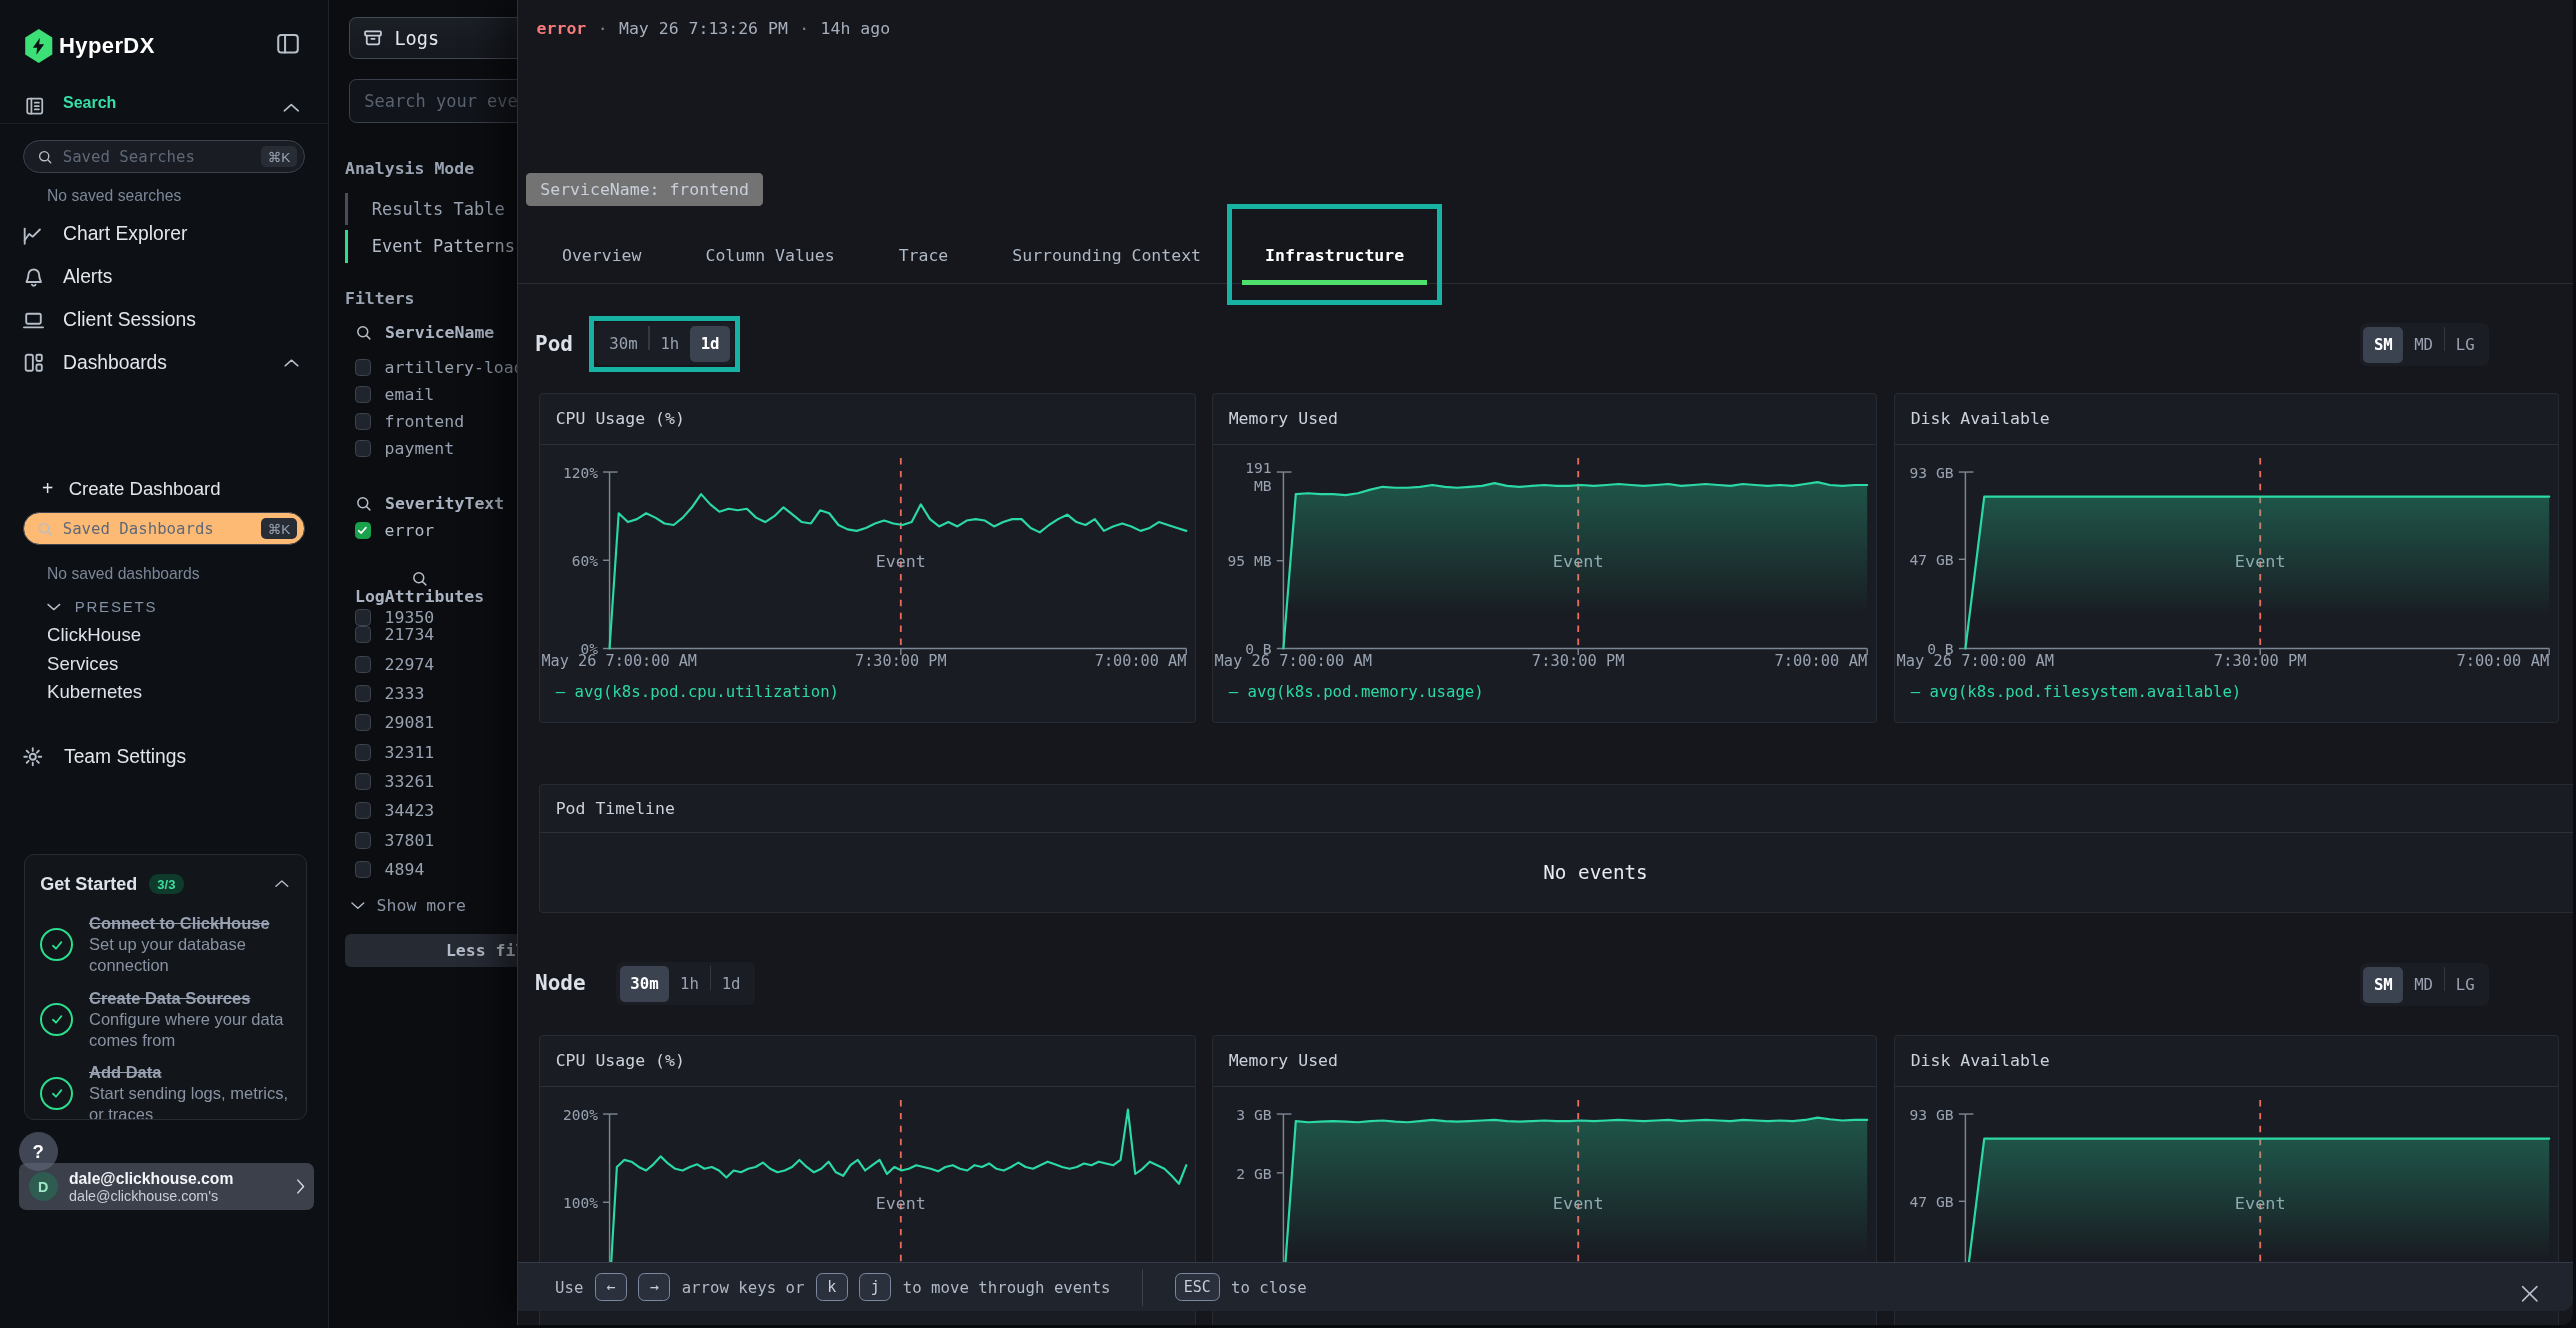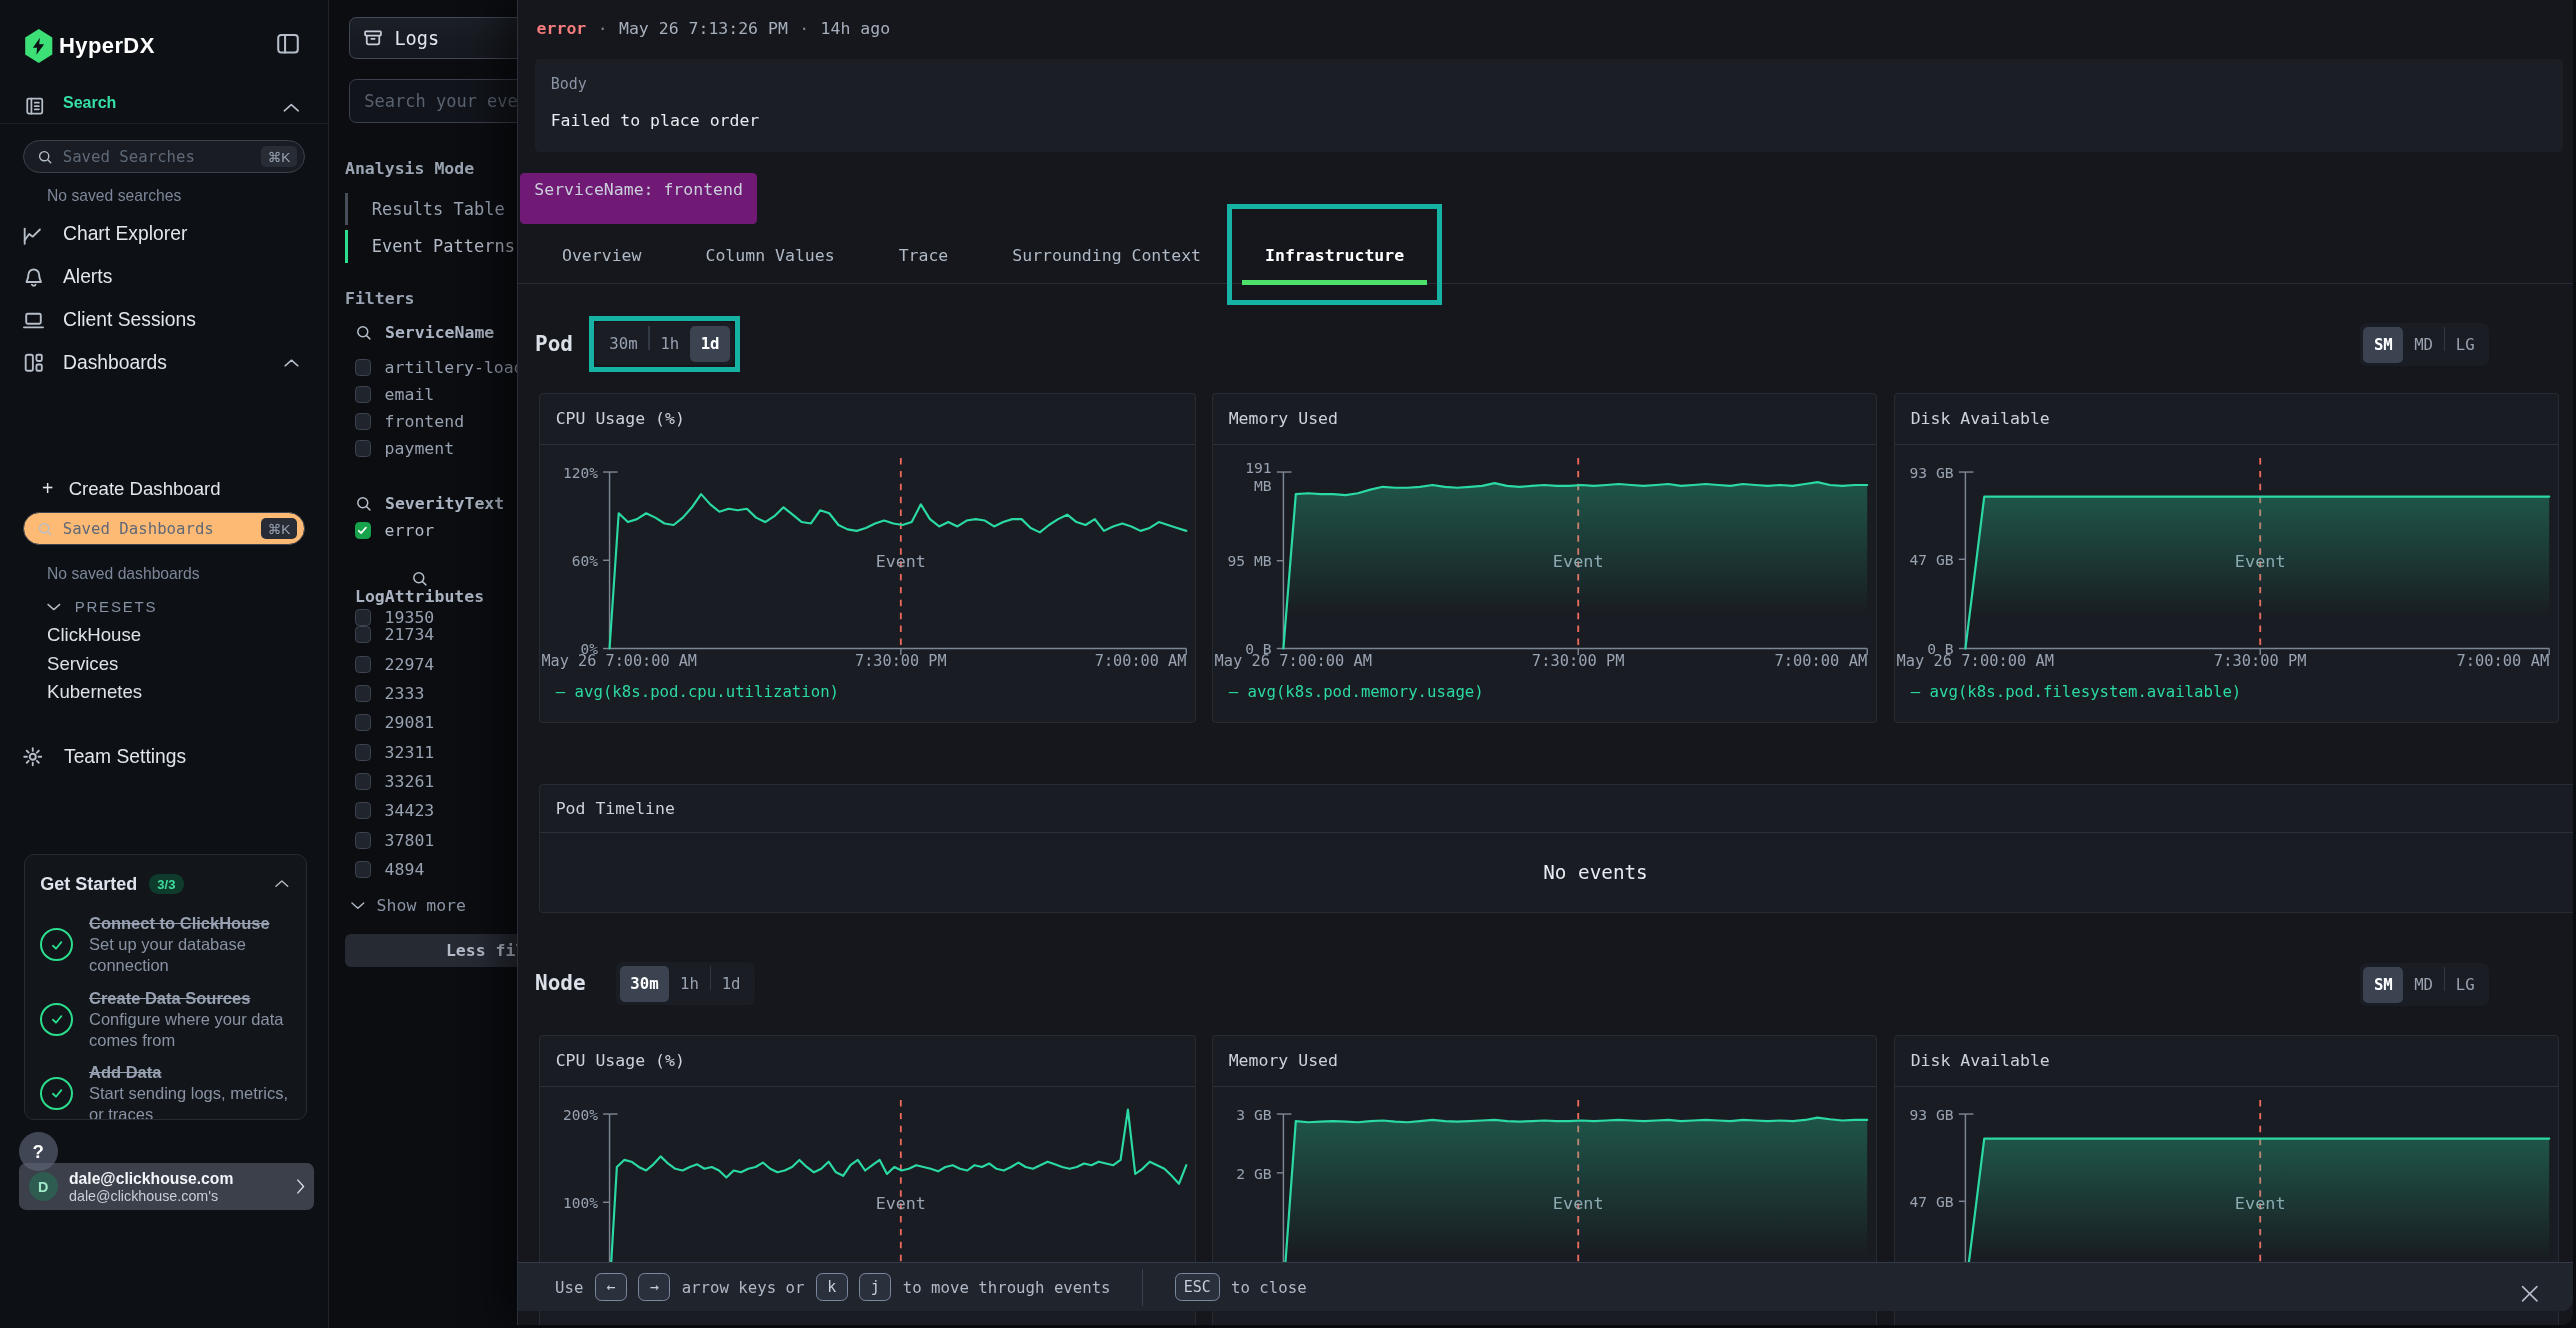--- a/index.html
+++ b/index.html
@@ -365,26 +365,22 @@
 <section class="overlay">
 
   <div class="abs" style="left:18.6px;top:18.6px;display:flex;align-items:baseline;gap:11.4px;font-size:16.5px;">
     <span style="color:var(--err);font-weight:bold;">error</span>
     <span style="color:#7c8596;">·</span>
     <span style="color:#a6afbd;">May 26 7:13:26 PM</span>
     <span style="color:#7c8596;">·</span>
     <span style="color:#a6afbd;">14h ago</span>
   </div>
 
-  <div class="abs" style="left:17px;top:59px;width:2028px;height:93px;background:#1b1e25;border-radius:4.3px;">
-    <div style="position:absolute;left:15.7px;top:15.7px;font-size:15px;color:#8a94a4;">Body</div>
-    <div style="position:absolute;left:15.7px;top:52px;font-size:16.5px;color:#e8ebf1;">Failed to place order</div>
-  </div>
-
-  <div class="abs" style="left:2px;top:173px;height:51px;line-height:33px;padding:0 14.3px;background:#701a75;border-radius:4.3px;font-size:16.5px;color:#c9d0db;">ServiceName: frontend</div>
+
+  <div class="abs" style="left:8px;top:173px;height:33px;line-height:33px;padding:0 14.3px;background:#737373;border-radius:4.3px;font-size:16.5px;color:#c9d0db;">ServiceName: frontend</div>
 
   <div class="abs" style="left:0;top:283px;right:0;height:1.4px;background:#272c36;"></div>
   <div class="abs" style="left:17px;top:228px;height:57px;display:flex;gap:10px;">
     <div class="tab">Overview</div>
     <div class="tab">Column Values</div>
     <div class="tab">Trace</div>
     <div class="tab">Surrounding Context</div>
     <div class="tab active" style="position:relative;">
       <span>Infrastructure</span>
       <span class="underline"></span>

